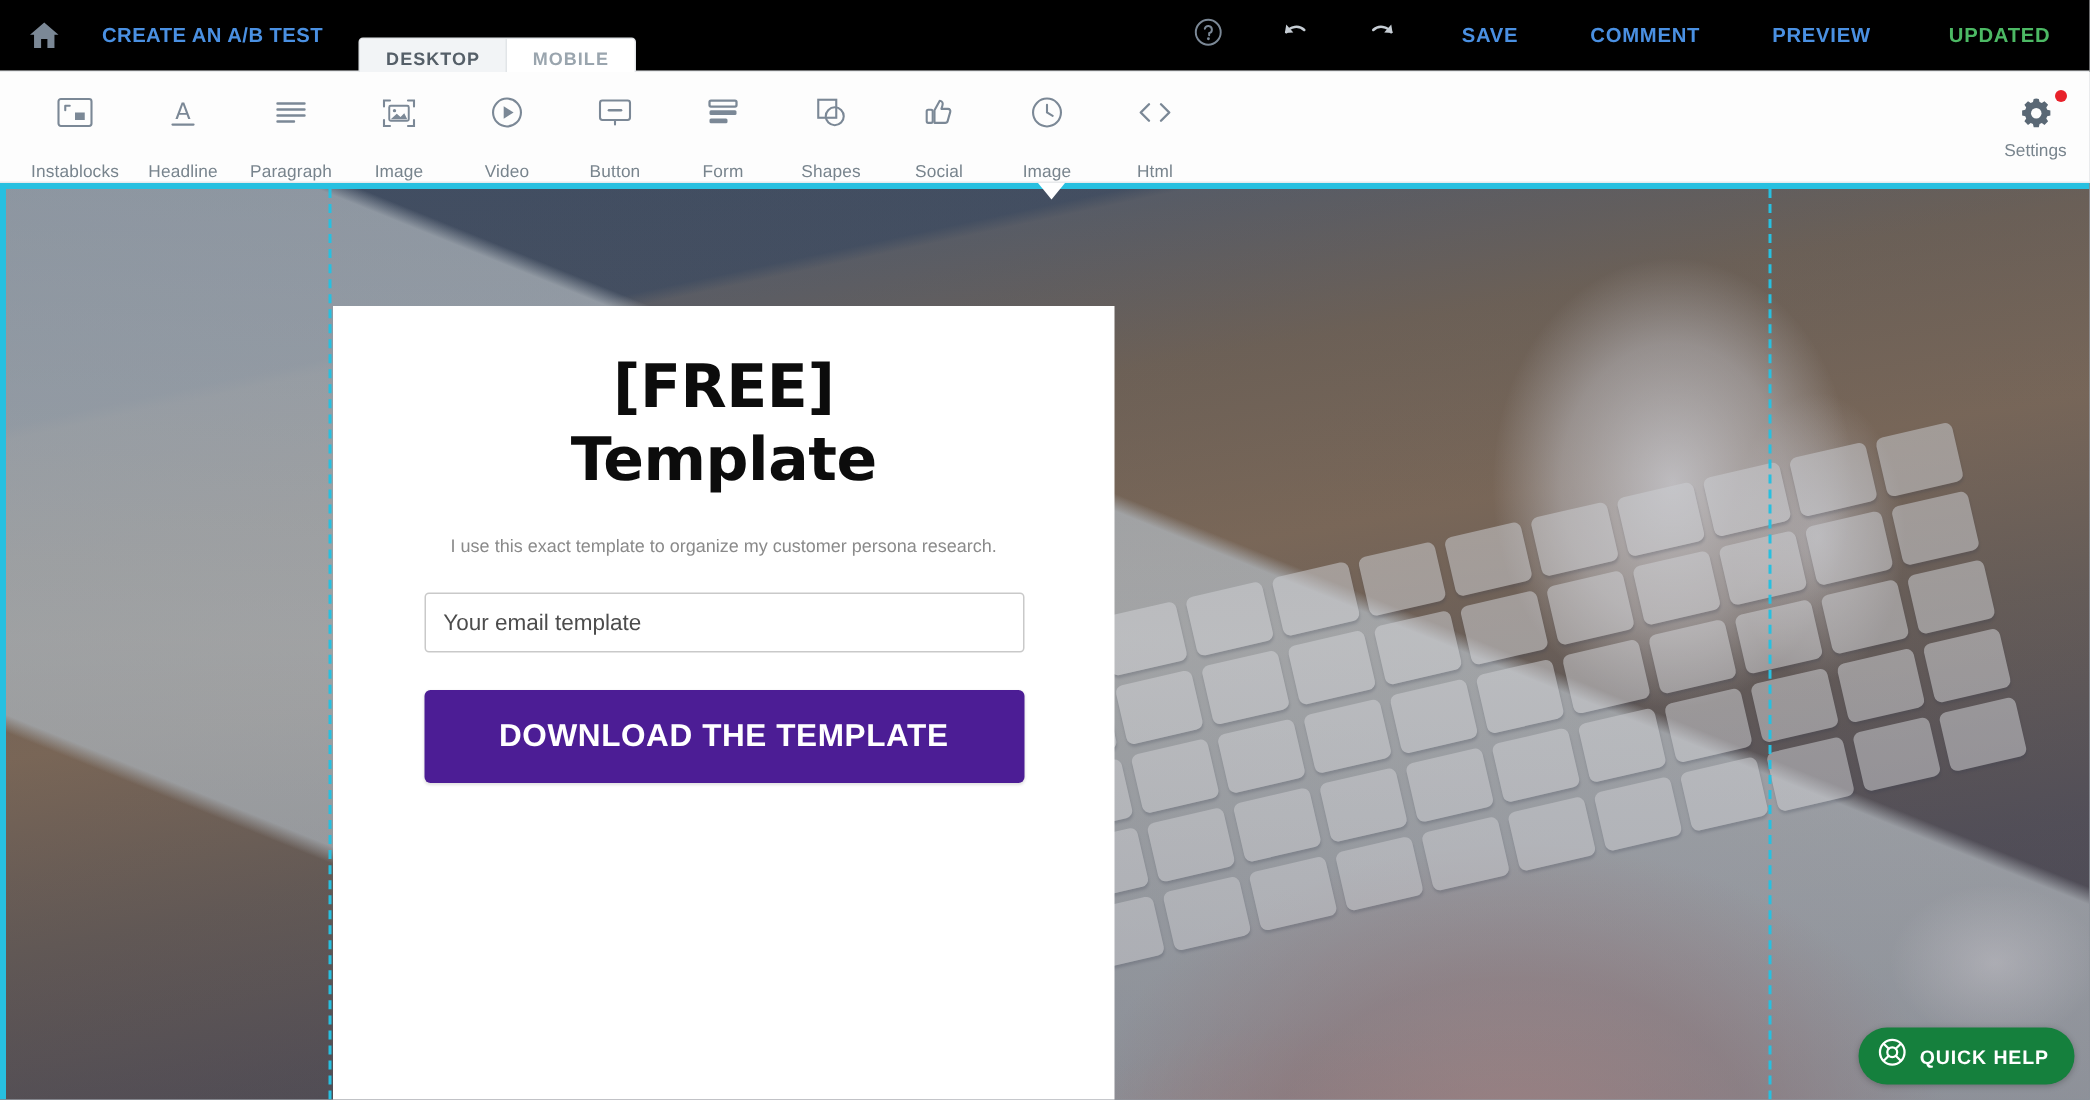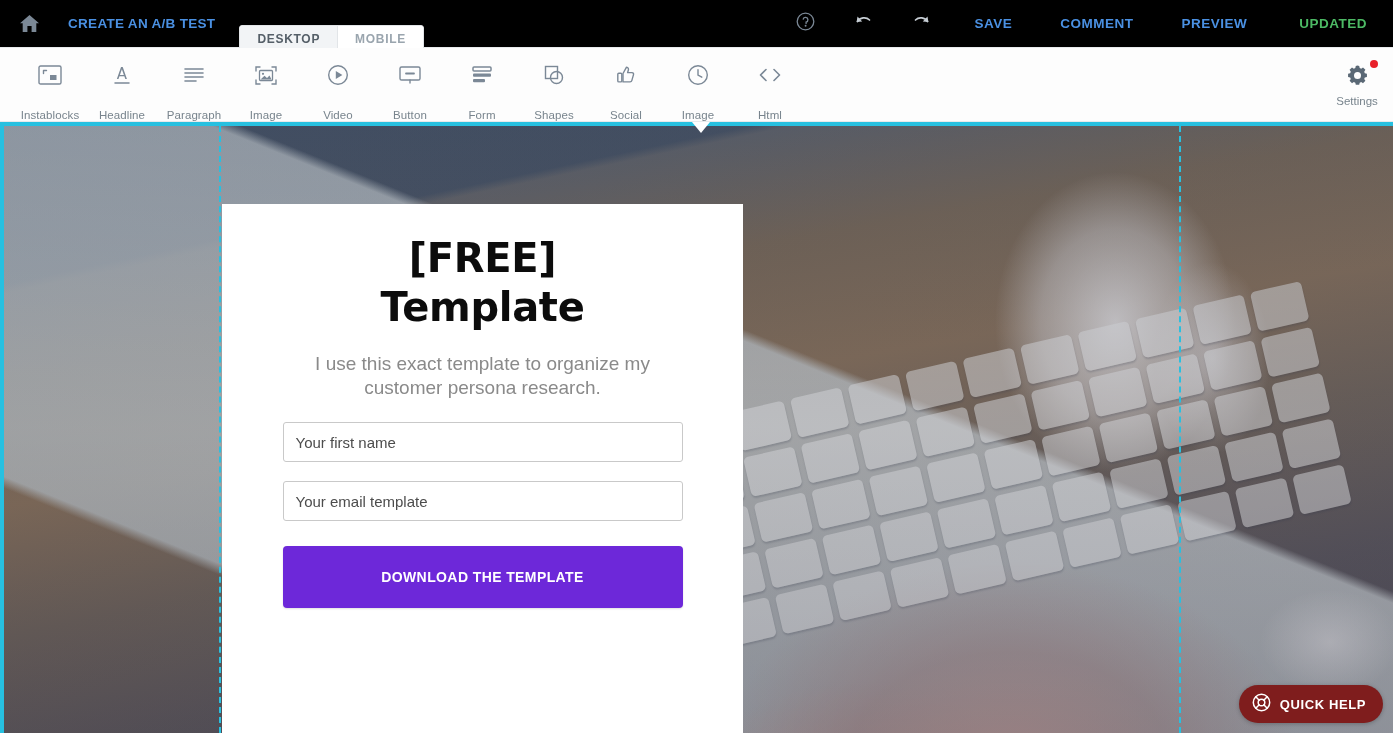--- a/index.html
+++ b/index.html
@@ -227,21 +227,21 @@
   #headline {
     font-family: "DejaVu Sans", sans-serif;
     font-size: 40px;
     line-height: 49px;
     font-weight: 700;
     color: #0c0c0c;
     letter-spacing: -.3px;
   }
   #subhead {
     margin-top: 20px;
-    font-size: 19px;
+    font-size: 12px;
     line-height: 24px;
     color: #8a8a8a;
     padding: 0 20px;
   }
   .field {
     margin: 0 auto;
     margin-top: 22px;
     width: 400px; height: 40px;
     border: 1px solid #c9c9c9;
     border-radius: 3px;
@@ -251,38 +251,38 @@
     color: #4c4c4c;
     text-align: left;
     background: #fff;
     cursor: text;
   }
   #field-email { margin-top: 19px; }
   #cta-button {
     margin: 0 auto;
     margin-top: 25px;
     width: 400px; height: 62px;
-    background: #6d28d9;
+    background: #4c1d95;
     border-radius: 4px;
     display: flex; align-items: center; justify-content: center;
-    font-size: 14px;
+    font-size: 21px;
     font-weight: 700;
     letter-spacing: .4px;
     color: #ffffff;
     cursor: pointer;
     box-shadow: 0 1px 2px rgba(0,0,0,.12);
   }
 
   
   #quick-help {
     position: absolute;
     right: 10px; bottom: 10px;
     height: 38px;
     padding: 0 17px 0 13px;
-    background: #7f1d1d;
+    background: #15803d;
     border-radius: 19px;
     display: flex; align-items: center;
     gap: 9px;
     cursor: pointer;
     box-shadow: 0 1px 4px rgba(0,0,0,.25);
   }
   #quick-help .lbl {
     color: #ffffff;
     font-size: 13px;
     font-weight: 700;
@@ -567,21 +567,20 @@
 
   <div id="form-card">
 
     <div id="headline">
       <div>[FREE]</div>
       <div>Template</div>
     </div>
 
     <div id="subhead">I use this exact template to organize my customer persona research.</div>
 
-    <div class="field" id="field-first-name" title="Your first name">Your first name</div>
 
     <div class="field" id="field-email" title="Your email address">Your email template</div>
 
     <div id="cta-button">DOWNLOAD THE TEMPLATE</div>
   </div>
 
   <div id="quick-help">
     <span>
       <svg width="19" height="19" viewBox="0 0 19 19">
         <circle cx="9.5" cy="9.5" r="8.2" fill="none" stroke="#ffffff" stroke-width="1.5"></circle>

